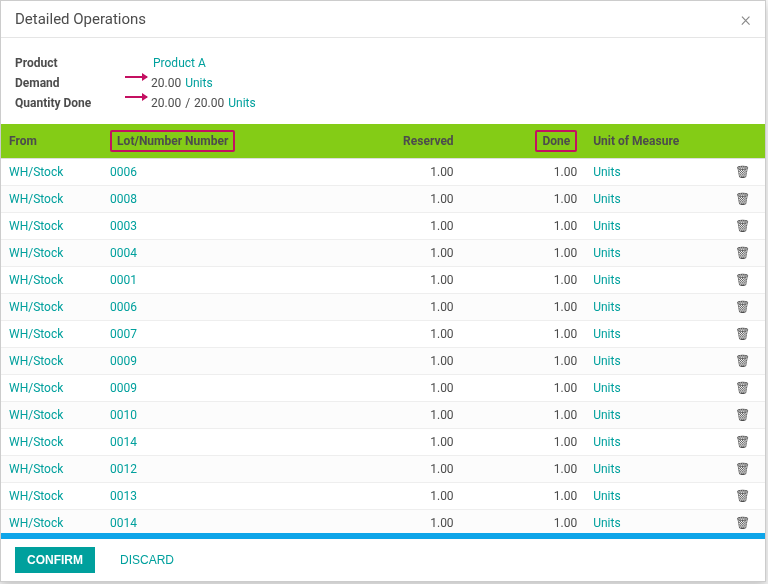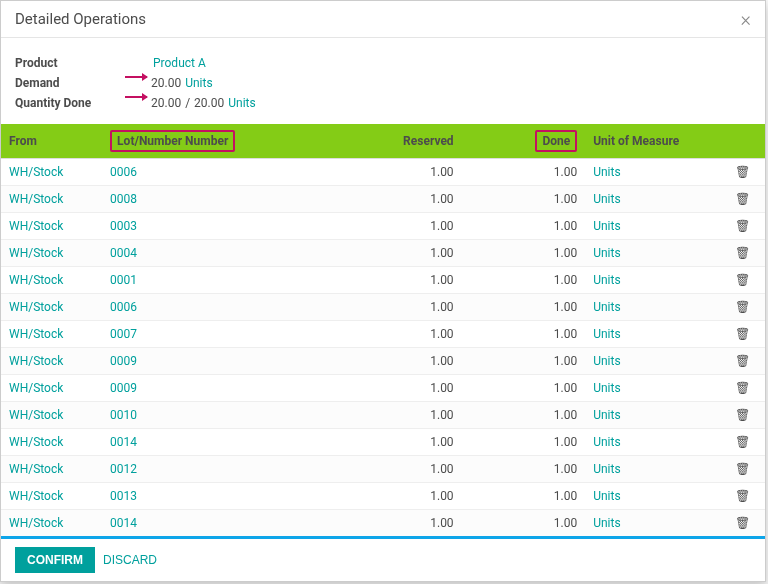--- a/index.html
+++ b/index.html
@@ -140,24 +140,24 @@
     border-radius: 2px;
     padding: 2px 5px;
     display: inline-block;
   }
   .trash-icon {
     color: #4c4c4c;
     cursor: pointer;
     font-size: 12px;
   }
   .modal-footer {
-    border-top: 3px solid #0ea5e9;
+    border-top: 6px solid #0ea5e9;
     padding: 8px 14px;
     display: flex;
-    gap: 4px;
+    gap: 21px;
     align-items: flex-start;
   }
   .btn-primary {
     background: #00A09D;
     color: #fff;
     border: none;
     padding: 6px 12px;
     font-size: 12px;
     font-weight: 700;
     cursor: pointer;

